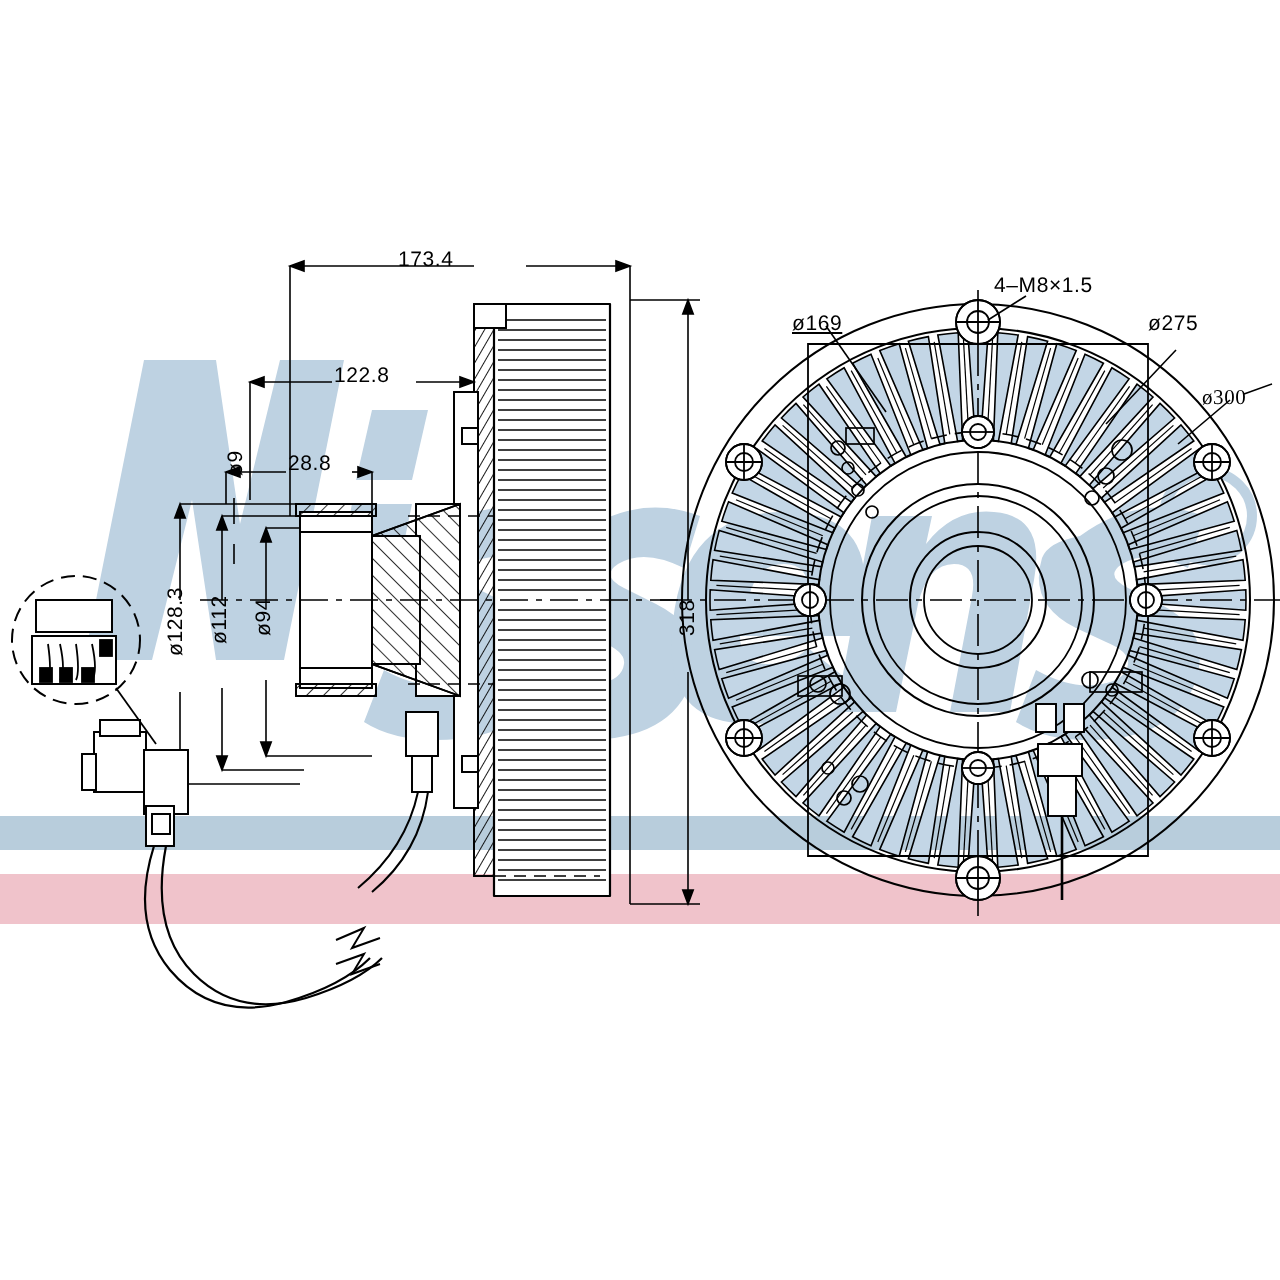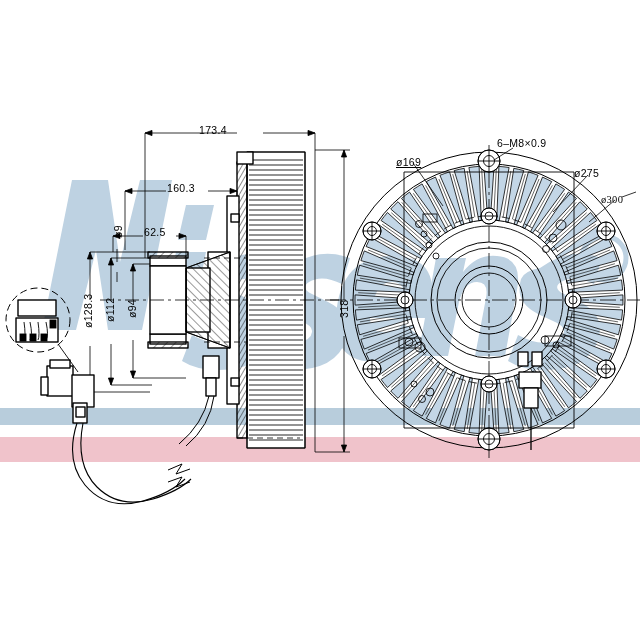--- a/index.html
+++ b/index.html
@@ -536,26 +536,26 @@
           <line x1="615" y1="200" x2="589" y2="222"></line>
           <line x1="622" y1="197" x2="636" y2="192"></line>
         </g>
       </g>
 
     </g>
   </svg>
 
   <div id="labels">
     <div class="lbl" style="left:199px;top:124px;">173.4</div>
-    <div class="lbl" style="left:167px;top:182px;">160.3</div>
-    <div class="lbl" style="left:144px;top:226px;">62.5</div>
+    <div class="lbl" style="left:167px;top:182px;">122.8</div>
+    <div class="lbl" style="left:144px;top:226px;">28.8</div>
     <div class="lbl rot" style="left:112px;top:238px;">ø9</div>
     <div class="lbl rot" style="left:82px;top:328px;">ø128.3</div>
     <div class="lbl rot" style="left:104px;top:322px;">ø112</div>
     <div class="lbl rot" style="left:126px;top:318px;">ø94</div>
     <div class="lbl rot" style="left:338px;top:318px;">318</div>
-    <div class="lbl" style="left:497px;top:137px;">6–M8×0.9</div>
+    <div class="lbl" style="left:497px;top:137px;">4–M8×1.5</div>
     <div class="lbl" style="left:396px;top:156px;text-decoration:underline;">ø169</div>
-    <div class="lbl" style="left:574px;top:167px;">ø275</div>
+    <div class="lbl" style="left:574px;top:156px;">ø275</div>
     <div class="lbl" style="left:601px;top:194px;font-family:Liberation Serif, serif;">ø300</div>
   </div>
 
 </div>
 
 </body></html>

